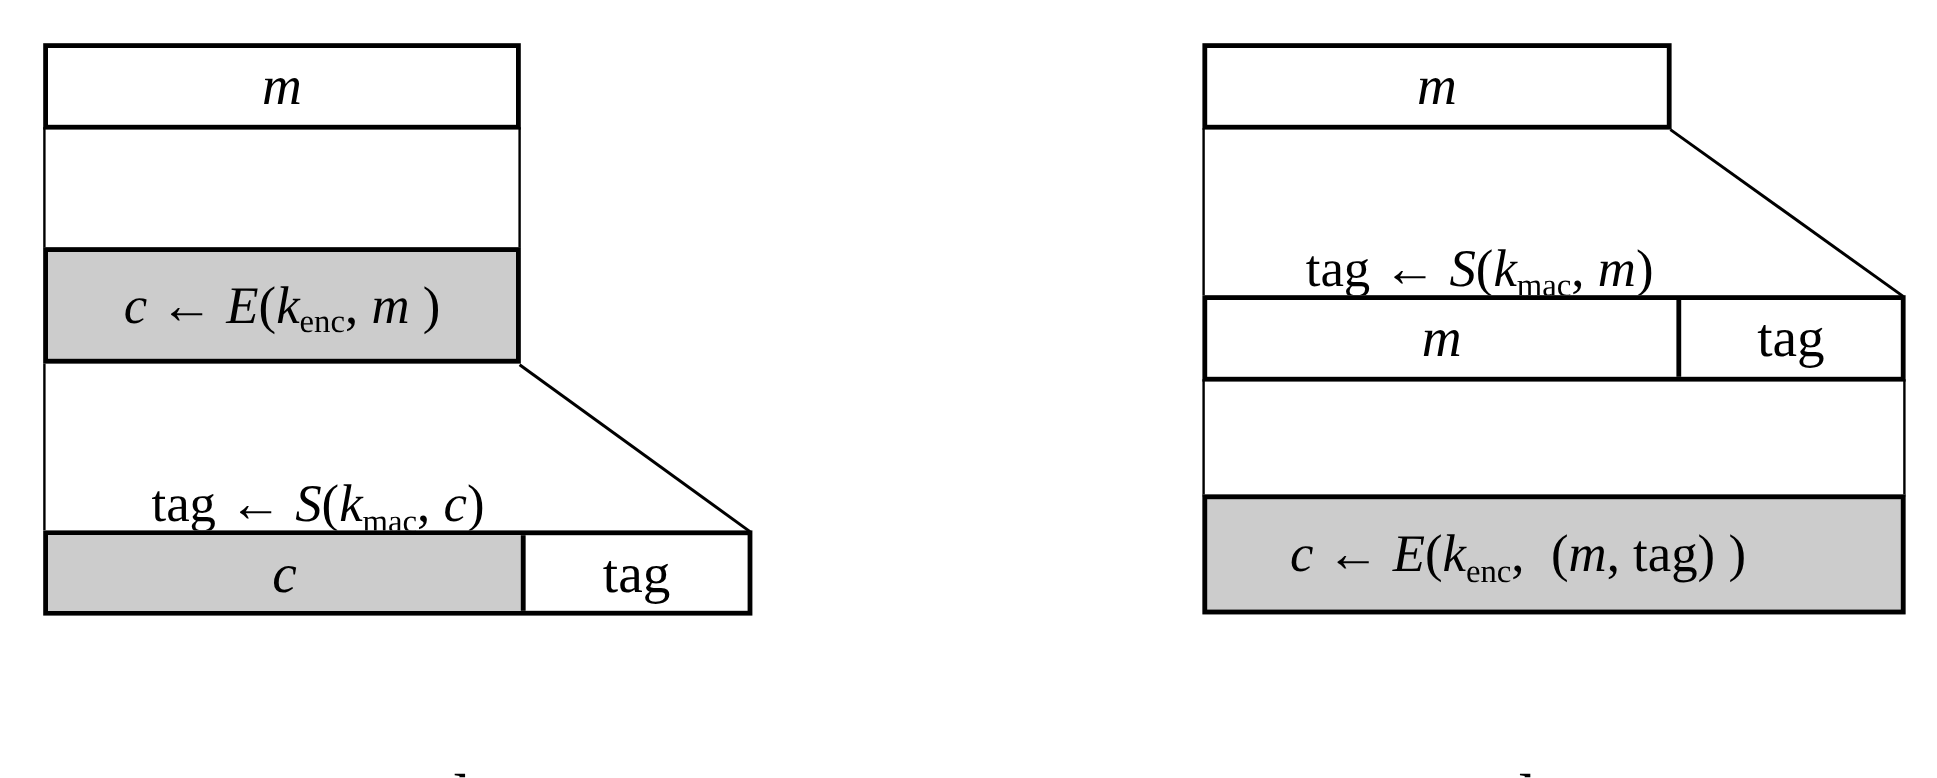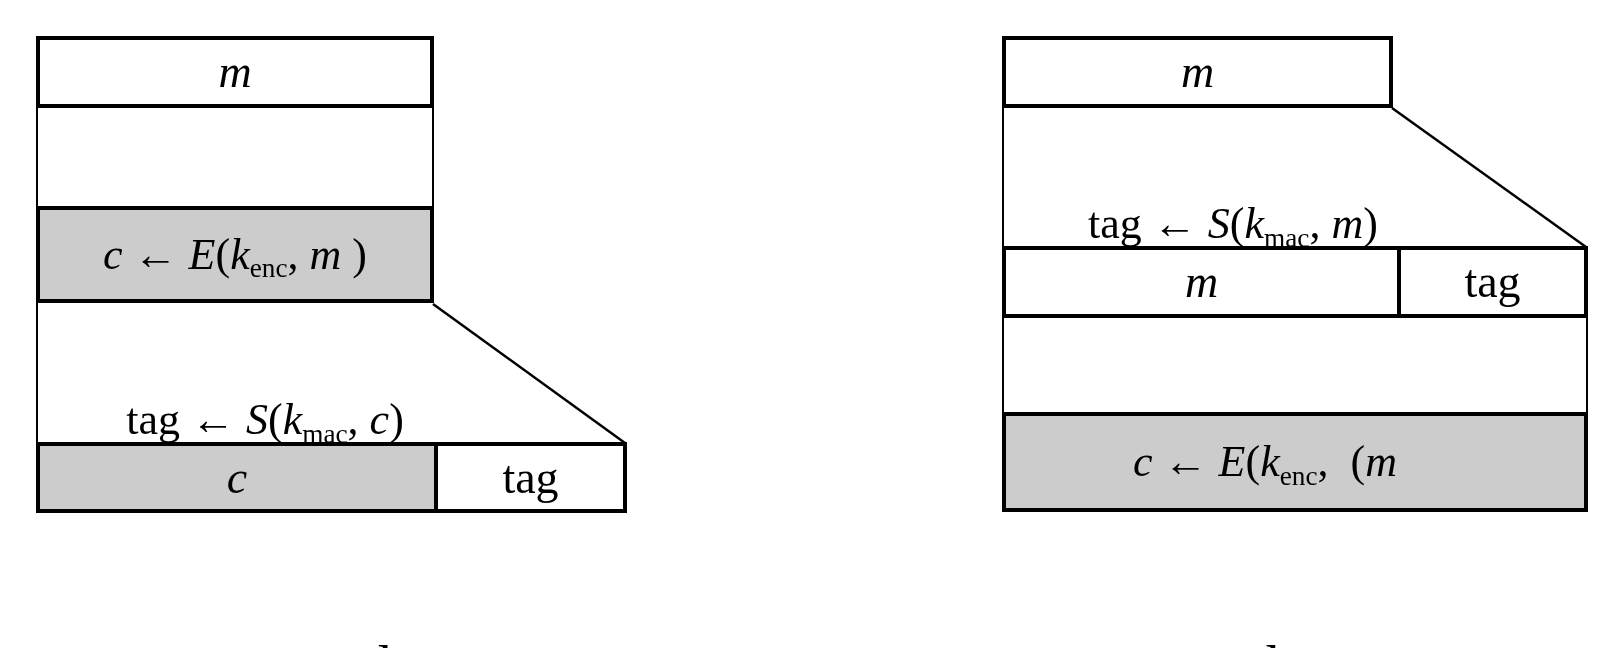--- a/index.html
+++ b/index.html
@@ -146,21 +146,21 @@
       </div>
       <div class="cell" style="flex:1;">
         <span class="boxlabel rm">tag</span>
       </div>
     </div>
 
     <div class="abs conn-both" style="left:195px;top:316px;width:586px;height:98px;"></div>
 
     <div class="abs box gray" style="left:195px;top:412px;width:586px;height:100px;">
       <span class="formula" style="padding-right:60px;">
-        <span class="it">c</span><span class="rm"> ← </span><span class="it">E</span><span class="rm">(</span><span class="it">k</span><span class="sub">enc</span><span class="rm">,  (</span><span class="it">m</span>
+        <span class="it">c</span><span class="rm"> ← </span><span class="it">E</span><span class="rm">(</span><span class="it">k</span><span class="sub">enc</span><span class="rm">,  (</span><span class="it">m</span><span class="rm">, tag) )</span>
       </span>
     </div>
 
     <div class="abs title" style="left:188px;top:570px;width:600px;">
       <span>mac-then-encrypt</span>
     </div>
   </div>
 
   <svg class="overlay" viewBox="0 0 1614 648" xmlns="http://www.w3.org/2000/svg">
     <line x1="433" y1="304" x2="625" y2="443" stroke="#000000" stroke-width="2.5"></line>

